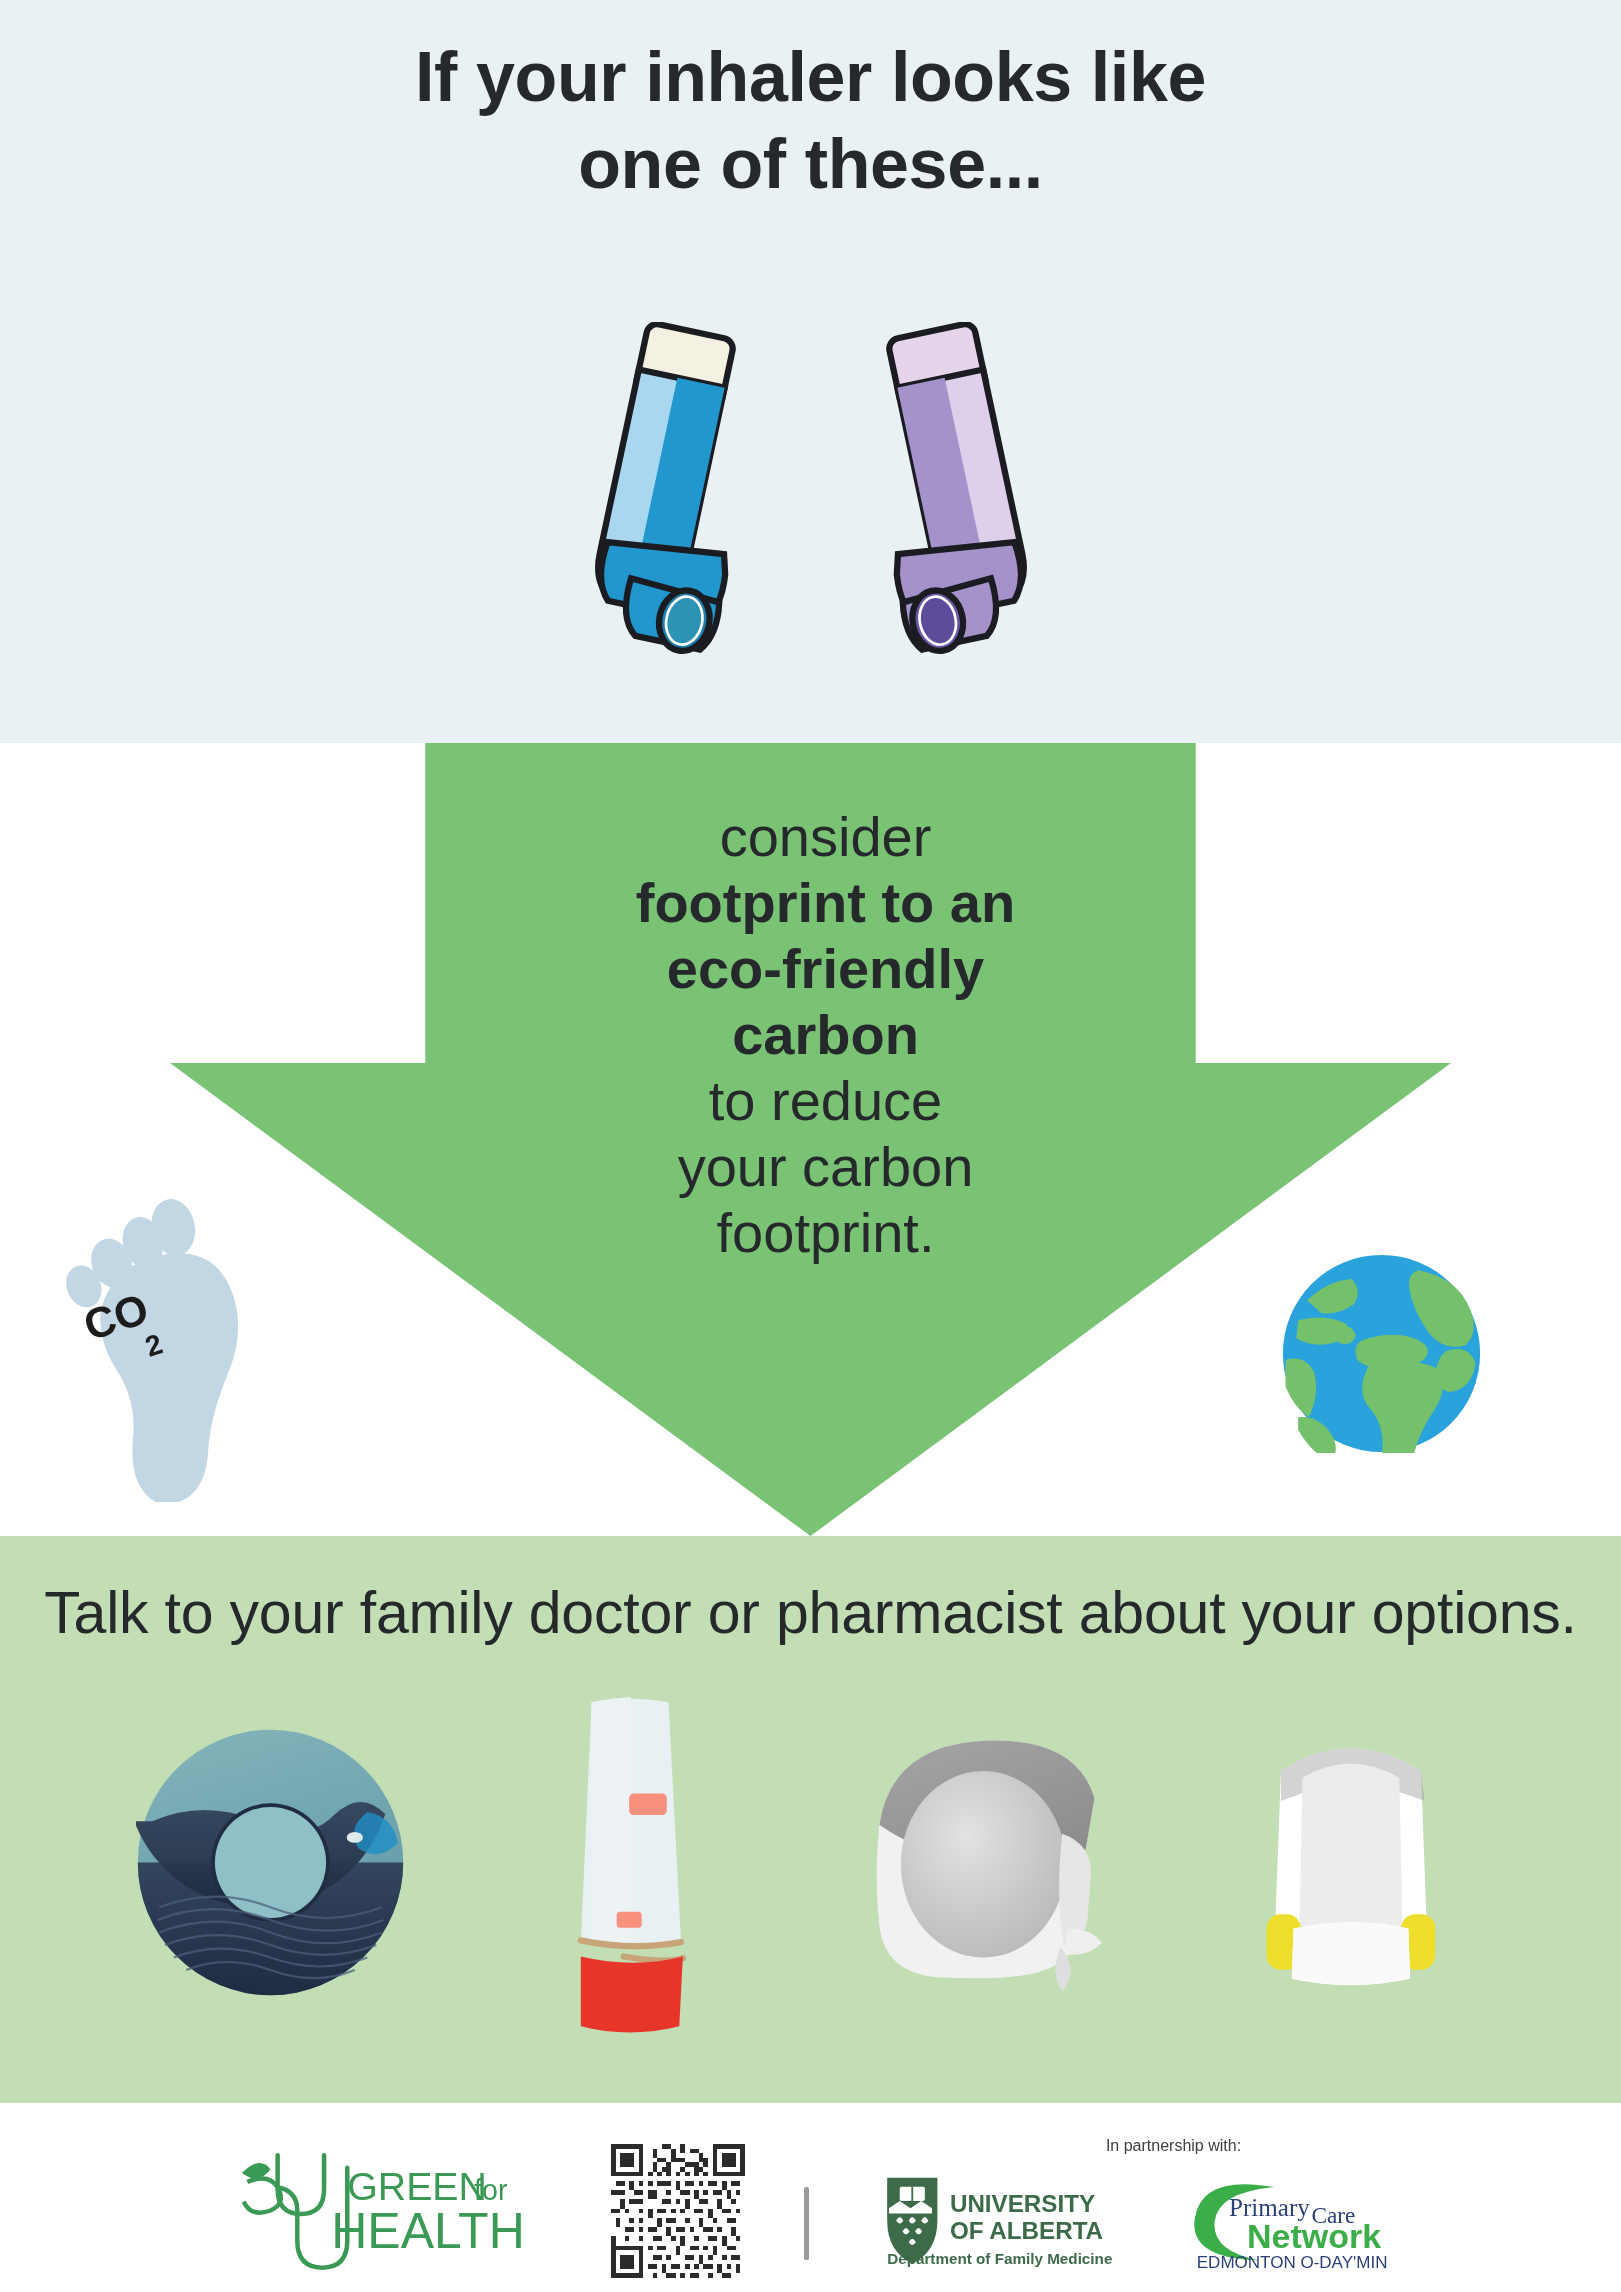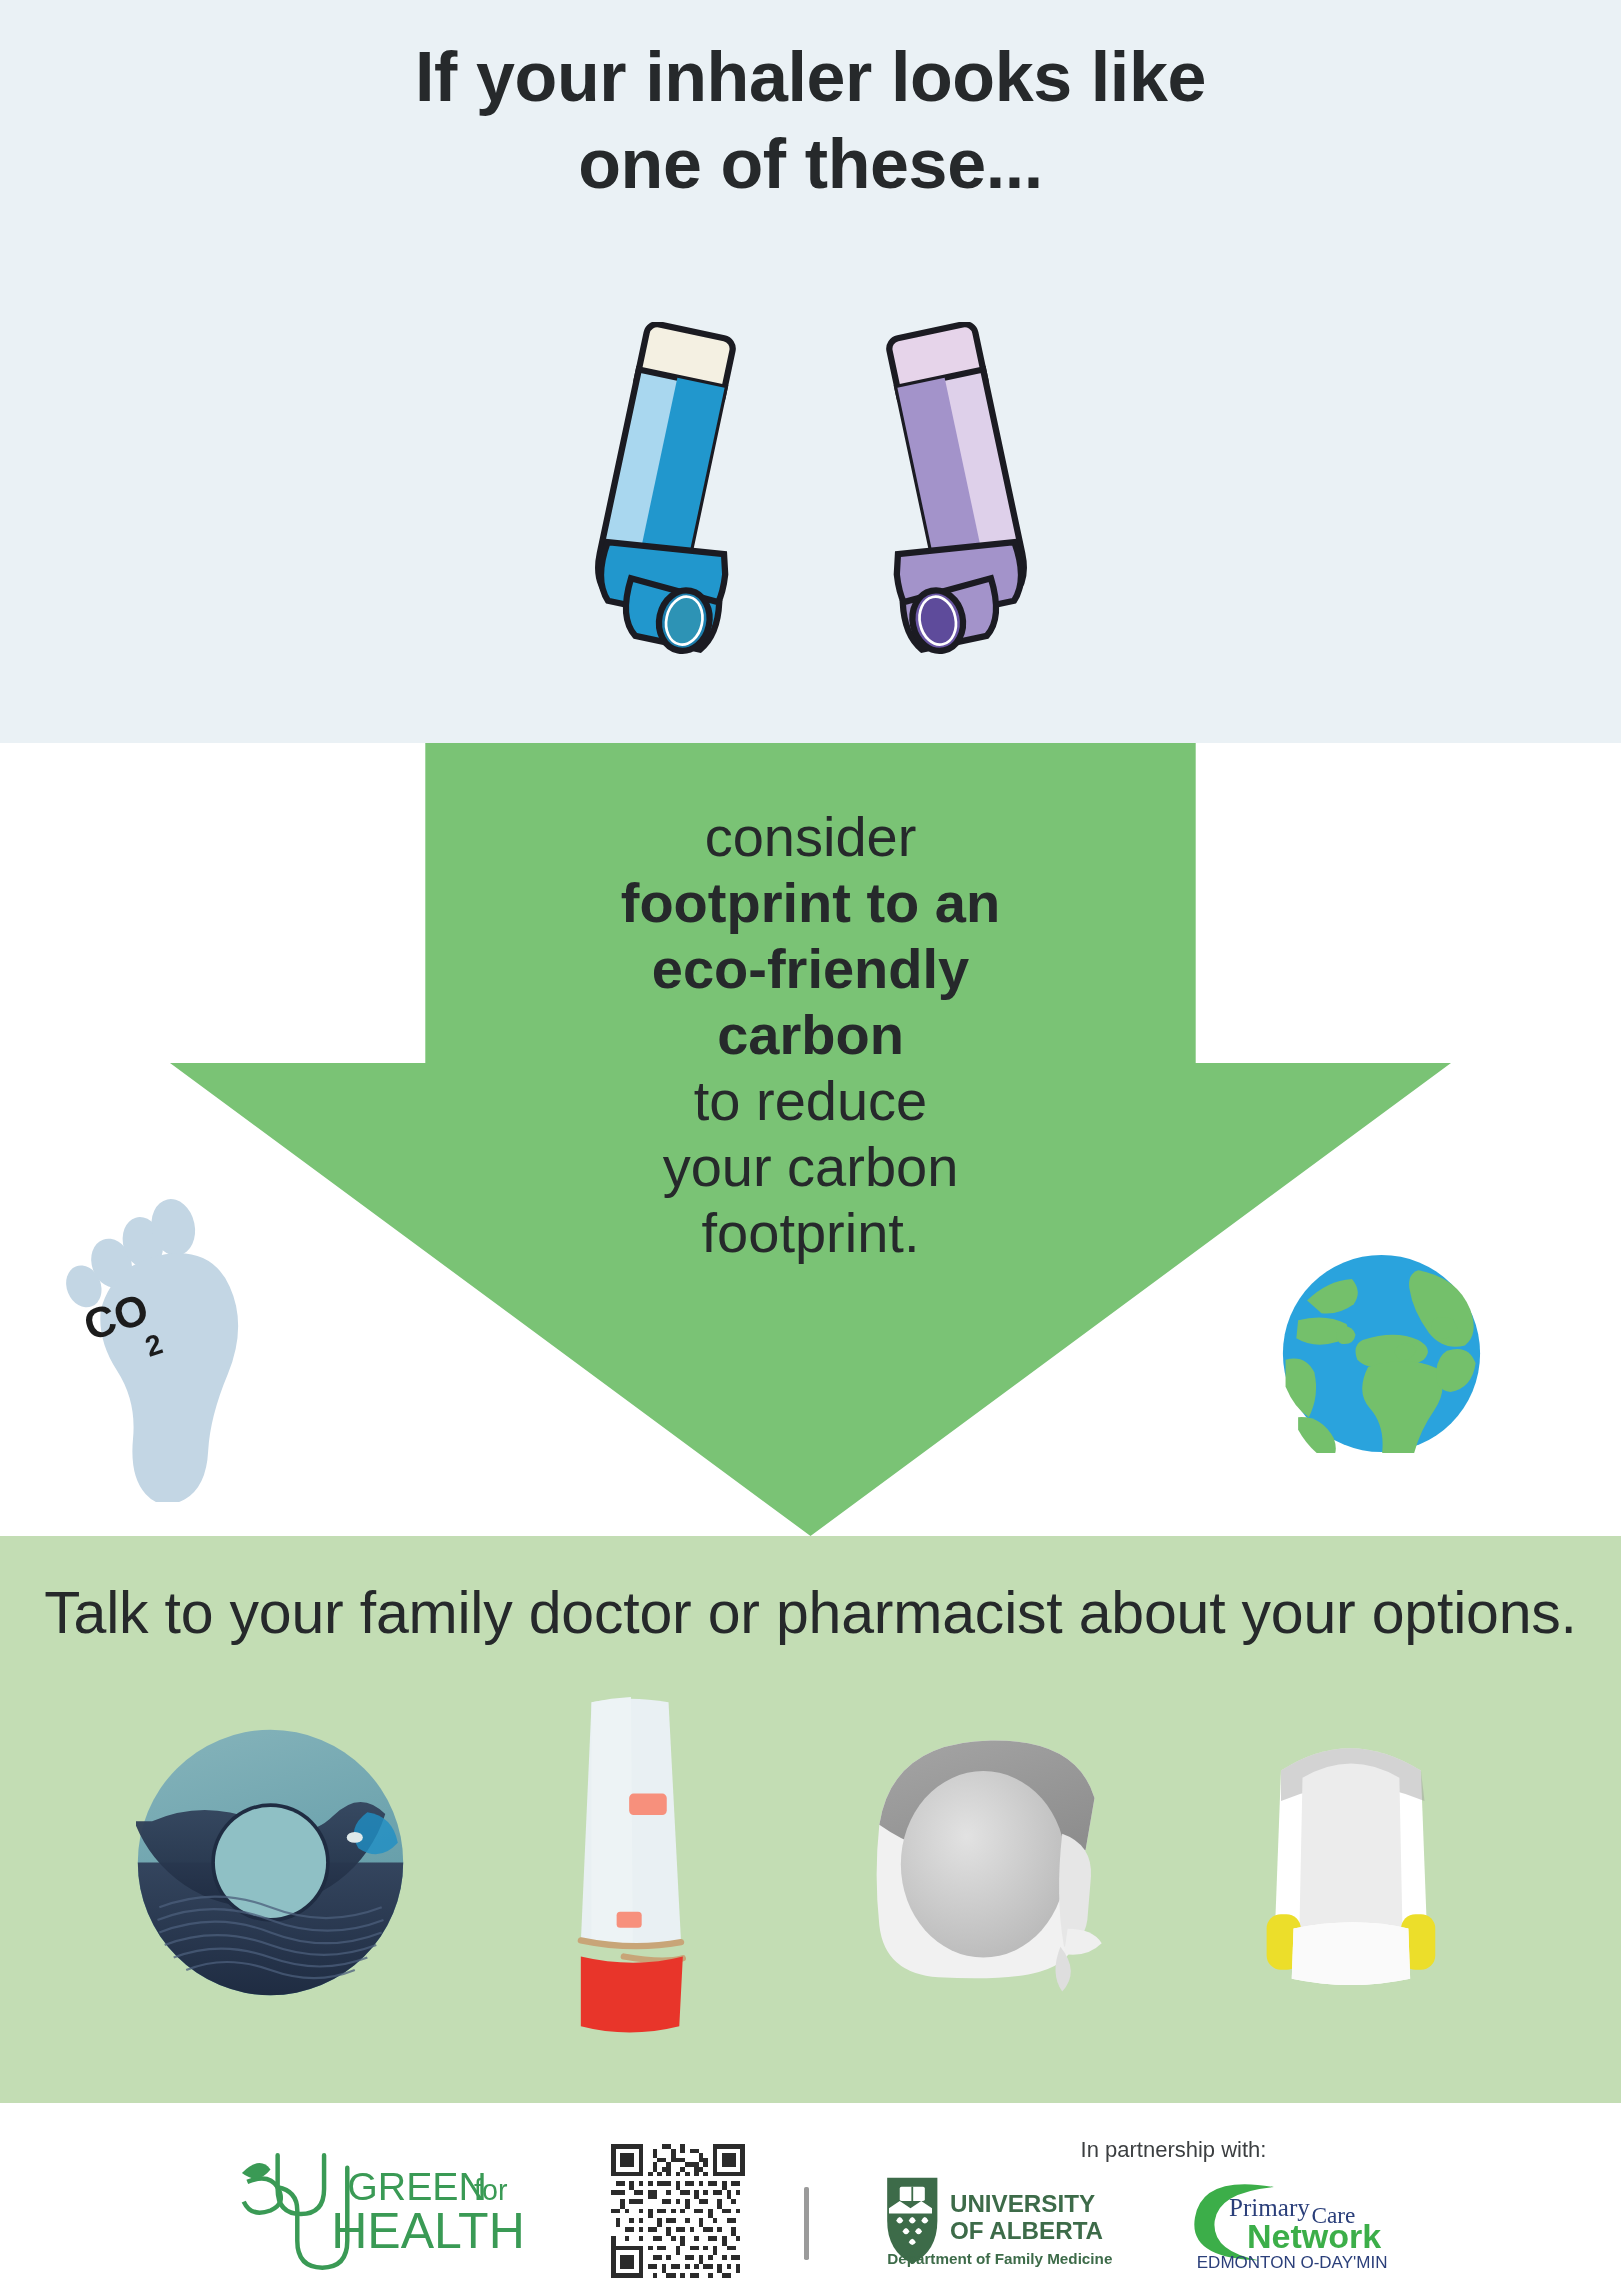--- a/index.html
+++ b/index.html
@@ -64,21 +64,21 @@
     background: #ffffff;
   }
   .arrow-svg {
     position: absolute;
     left: 170px; top: 0px;
     width: 1281px;
     height: 793px;
   }
   .arrow-text {
     position: absolute;
-    left: 515px; top: 61px;
+    left: 530px; top: 61px;
     width: 591px;
     text-align: center;
     color: #26292b;
     font-size: 56px;
     line-height: 1.18;
   }
   .arrow-text .ln { display: block; font-weight: 400; }
   .arrow-text .ln.b { font-weight: 700; }
 
   .footprint {
@@ -151,21 +151,21 @@
     left: 804px; top: 2187px;
     width: 4.5px; height: 73px;
     background: #9b9b9b;
     border-radius: 1.8px;
   }
   .partner-label {
     position: absolute;
     left: 860px; top: 2137px;
     width: 627px;
     text-align: center;
-    font-size: 22px;
+    font-size: 16px;
     color: #3c3f41;
     font-weight: 400;
   }
   .ua-logo {
     position: absolute;
     left: 880px; top: 2174px;
     width: 260px; height: 97px;
   }
   .pcn-logo {
     position: absolute;

